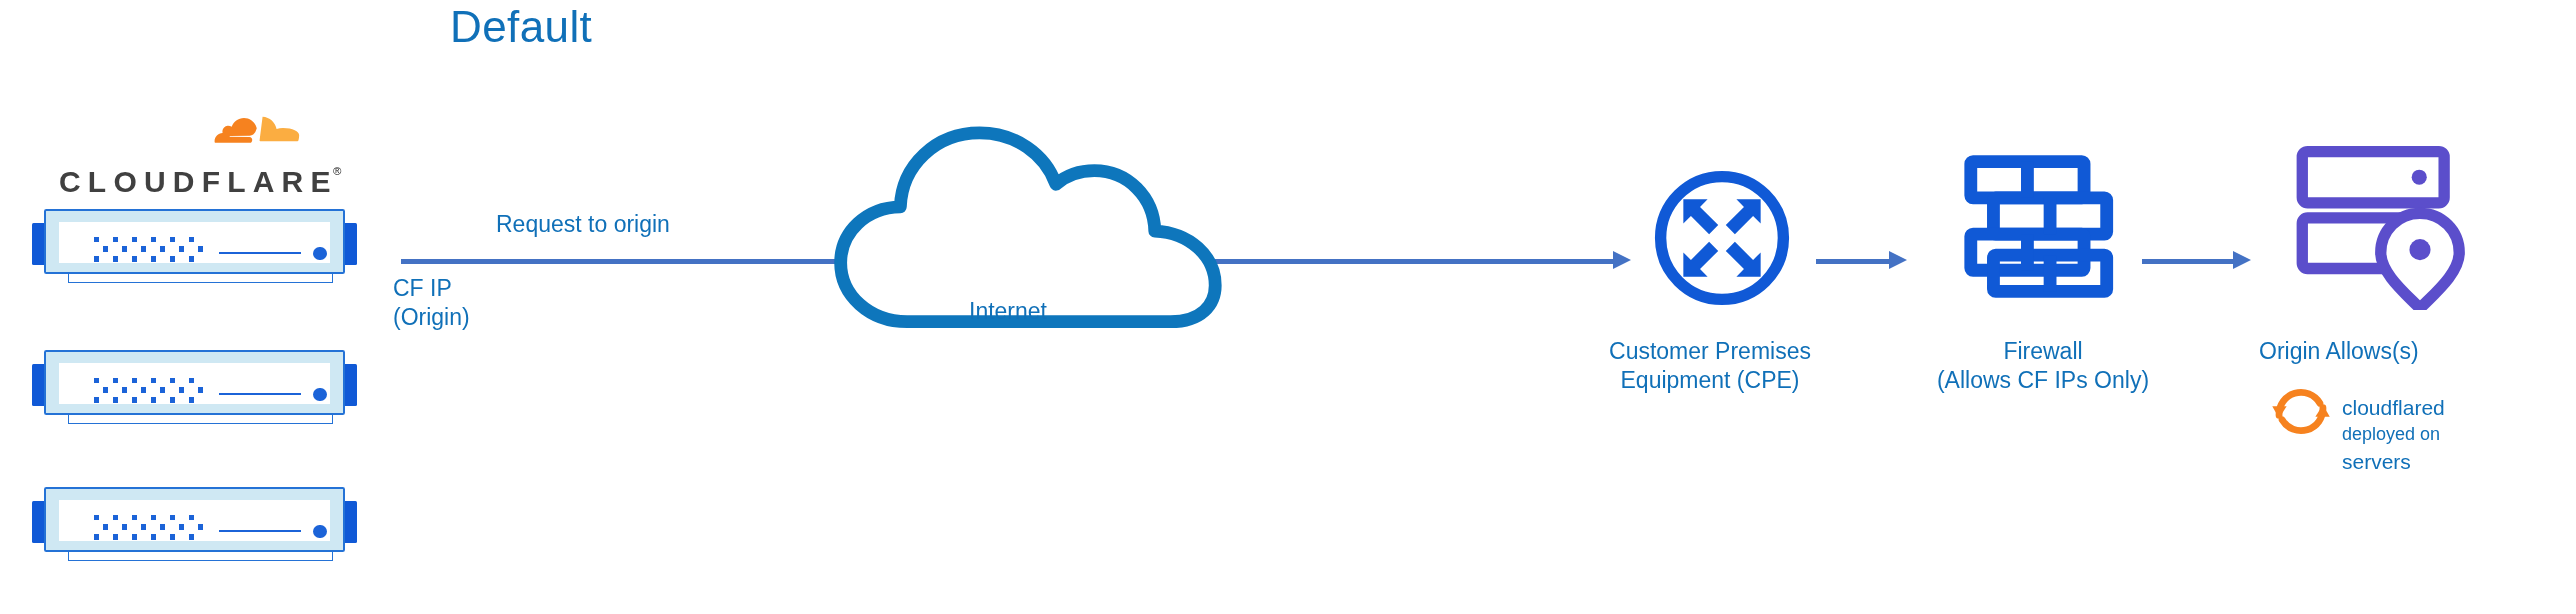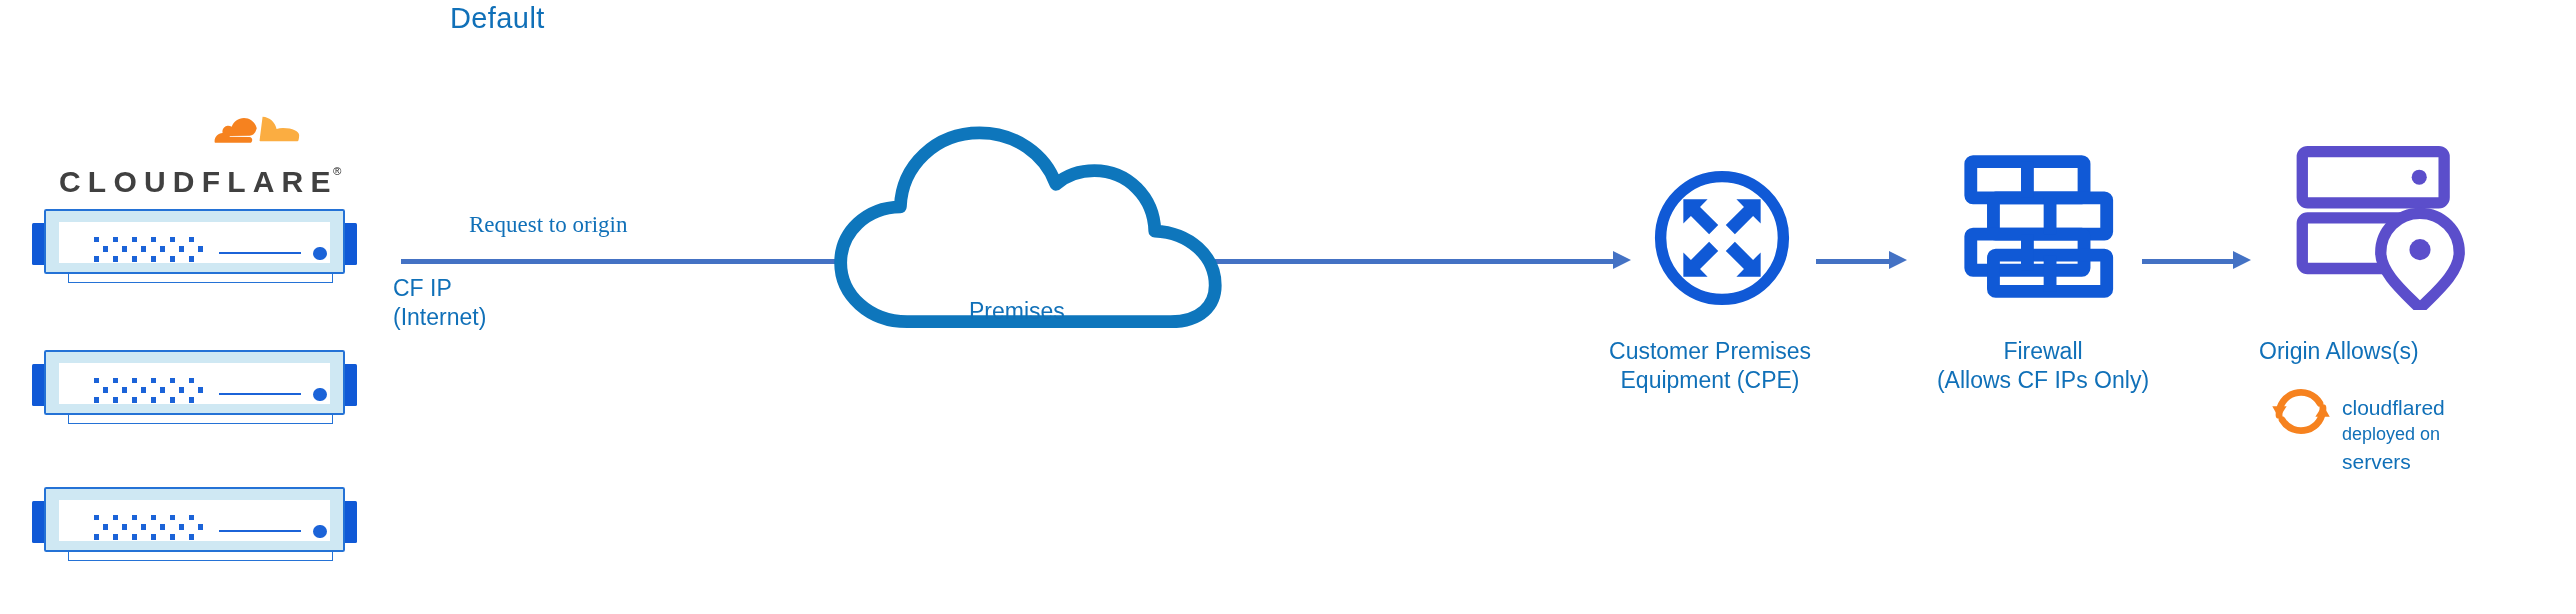--- a/index.html
+++ b/index.html
@@ -17,21 +17,21 @@
     height: 614px;
     background: #ffffff;
     overflow: hidden;
   }
   .abs { position: absolute; }
 
   
   #diagram-title {
     left: 450px;
     top: 2.3px;
-    font-size: 29px;
+    font-size: 44px;
     color: #1070B8;
     letter-spacing: 0.4px;
     white-space: nowrap;
   }
 
   
   #cloudflare-logo {
     left: 32px;
     top: 106px;
     width: 318px;
@@ -121,21 +121,21 @@
     background: #1B63D8;
   }
 
   
   .label {
     color: #1070B8;
     font-size: 23px;
     line-height: 29px;
     white-space: pre;
   }
-  #label-request-to-origin { left: 469px; top: 210px; font-family: Liberation Serif, serif; }
+  #label-request-to-origin { left: 496px; top: 210px; }
   #label-cf-ip { left: 393px; top: 274px; }
   #label-internet {
     left: 969px;
     top: 297px;
     font-size: 23px;
   }
   #label-cpe {
     left: 1551px;
     top: 337px;
     text-align: center;
@@ -300,31 +300,31 @@
       </div>
     </div>
   </div>
 
   <div class="abs arrow-line" style="left:401px;top:259px;width:1215px;"></div>
   <div class="abs arrow-head" style="left:1613px;top:251px;"></div>
 
   <div class="abs label" id="label-request-to-origin">Request to origin</div>
   <div class="abs" id="label-cf-ip">
     <div class="label">CF IP</div>
-    <div class="label">(Internet)</div>
+    <div class="label">(Origin)</div>
   </div>
 
   <div class="abs" id="internet-cloud">
     <svg width="424" height="219" viewBox="0 0 560 290">
       <path d="M108 275 C58 275 20 240 20 197 C20 156 54 124 99 123
                C101 68 146 25 204 25 C251 25 291 53 305 93
                C318 82 336 75 356 75 C400 75 435 110 436 155
                C482 157 516 188 516 227 C516 253 497 275 457 275 Z" fill="#ffffff" stroke="#0E76BC" stroke-width="17" stroke-linejoin="round"></path>
     </svg>
-    <div class="abs label" id="label-internet" style="left:144px;top:183px;">Premises</div>
+    <div class="abs label" id="label-internet" style="left:144px;top:183px;">Internet</div>
   </div>
 
   <div class="abs" id="cpe-icon">
     <svg width="144" height="144" viewBox="0 0 190 190">
       <circle cx="95" cy="95" r="81" fill="none" stroke="#1059D6" stroke-width="15"></circle>
       <g fill="#1059D6">
         <path d="M44 44 L76 44 L66 54 L90 78 L78 90 L54 66 L44 76 Z"></path>
         <path d="M146 44 L146 76 L136 66 L112 90 L100 78 L124 54 L114 44 Z"></path>
         <path d="M44 146 L44 114 L54 124 L78 100 L90 112 L66 136 L76 146 Z"></path>
         <path d="M146 146 L114 146 L124 136 L100 112 L112 100 L136 124 L146 114 Z"></path>

